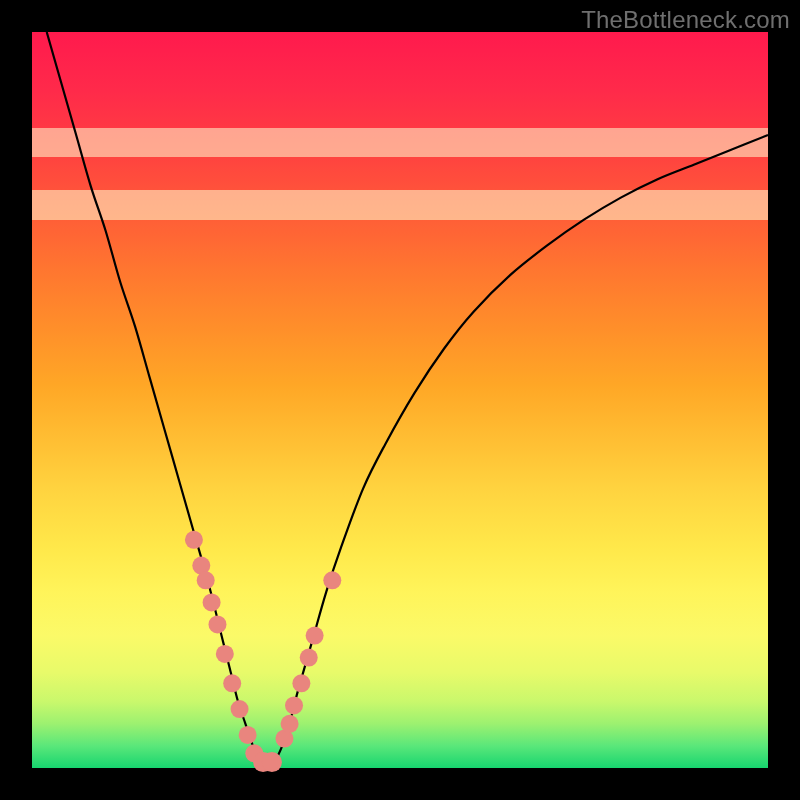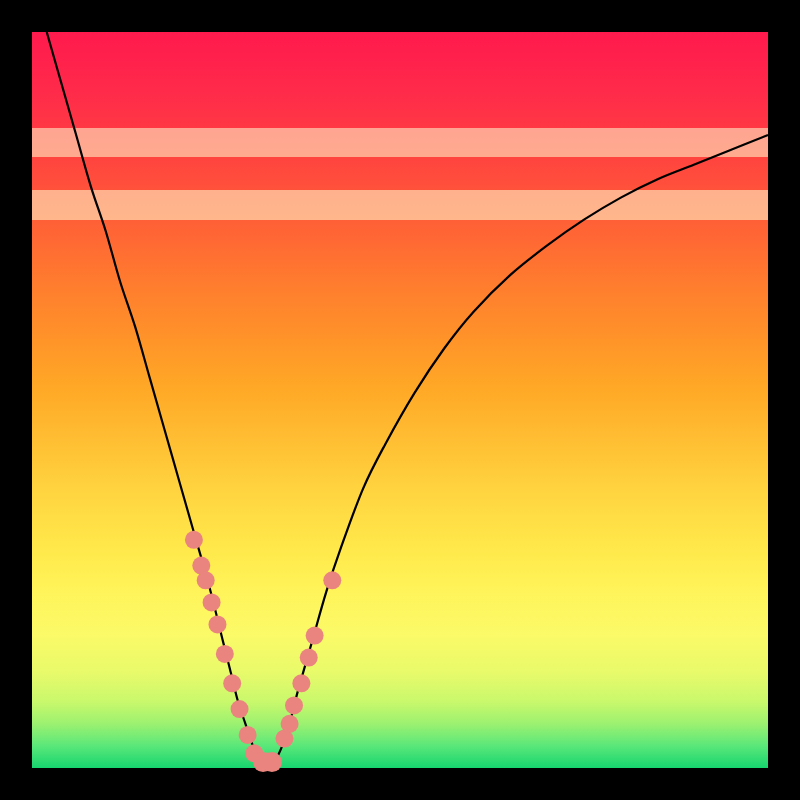--- a/index.html
+++ b/index.html
@@ -72,20 +72,21 @@
   }
   .marker {
     fill: #e9857e;
     stroke: none;
   }
 </style>
 </head>
 <body>
 
 <div class="frame">
+  <div class="watermark">TheBottleneck.com</div>
   <div class="plot-area">
     <div class="band-pale" style="top: 158.24px; height: 29.44px;"></div>
       <div class="band-pale" style="top: 95.68px; height: 29.44px;"></div>
       <svg id="plot-svg" viewBox="0 0 736 736" preserveAspectRatio="none">
         <path d="M 14.72,0 C 17.173333333333336,8.586666666666664 24.533333333333335,34.34666666666665 29.44,51.51999999999998 C 34.346666666666664,68.69333333333331 39.25333333333333,85.86666666666663 44.16,103.03999999999996 C 49.06666666666666,120.2133333333333 53.973333333333336,138.61333333333326 58.88,154.55999999999995 C 63.78666666666667,170.50666666666663 68.69333333333334,182.77333333333337 73.60000000000001,198.72000000000003 C 78.50666666666667,214.66666666666669 83.41333333333333,234.2933333333333 88.32,250.23999999999995 C 93.22666666666666,266.1866666666666 98.13333333333334,278.4533333333334 103.04,294.40000000000003 C 107.94666666666667,310.3466666666667 112.85333333333334,328.7466666666666 117.76,345.91999999999996 C 122.66666666666667,363.0933333333333 127.57333333333332,380.26666666666665 132.48,397.44 C 137.38666666666666,414.61333333333334 142.29333333333335,431.78666666666663 147.20000000000002,448.96 C 152.10666666666668,466.1333333333333 157.01333333333332,483.3066666666667 161.92,500.48 C 166.82666666666665,517.6533333333333 171.73333333333332,533.6 176.64,552 C 181.54666666666665,570.4 187.68,596.16 191.36,610.88 C 195.04000000000002,625.6 196.2666666666667,630.5066666666667 198.72000000000003,640.3199999999999 C 201.17333333333335,650.1333333333332 203.6266666666667,661.1733333333333 206.08,669.76 C 208.53333333333333,678.3466666666667 210.98666666666668,684.48 213.44,691.84 C 215.89333333333332,699.2 218.95999999999998,707.7866666666666 220.79999999999998,713.92 C 222.64,720.0533333333333 223.25333333333333,725.5733333333333 224.48,728.64 C 225.70666666666665,731.7066666666667 226.32,731.7066666666667 228.16,732.32 C 230,732.9333333333334 233.06666666666666,732.9333333333334 235.52,732.32 C 237.97333333333336,731.7066666666667 240.42666666666668,731.7066666666667 242.88000000000002,728.64 C 245.33333333333337,725.5733333333333 247.7866666666667,720.0533333333333 250.24,713.92 C 252.69333333333333,707.7866666666666 255.14666666666665,700.4266666666667 257.59999999999997,691.84 C 260.0533333333333,683.2533333333333 261.28,675.8933333333333 264.96,662.4 C 268.64,648.9066666666666 274.7733333333333,628.0533333333333 279.68,610.88 C 284.5866666666667,593.7066666666667 289.49333333333334,575.3066666666666 294.40000000000003,559.36 C 299.30666666666673,543.4133333333334 302.9866666666667,532.3733333333333 309.12,515.2 C 315.25333333333333,498.0266666666667 323.84,473.49333333333334 331.2,456.32 C 338.56,439.14666666666665 344.69333333333327,428.1066666666667 353.28,412.16 C 361.8666666666667,396.21333333333337 372.9066666666667,376.58666666666664 382.72,360.64 C 392.53333333333336,344.6933333333333 402.3466666666667,329.97333333333336 412.16,316.48 C 421.97333333333336,302.9866666666667 430.55999999999995,291.94666666666666 441.59999999999997,279.68 C 452.64,267.41333333333336 466.1333333333334,253.92 478.40000000000003,242.88 C 490.6666666666667,231.84 502.9333333333333,222.64000000000007 515.1999999999999,213.44000000000005 C 527.4666666666666,204.24000000000004 539.7333333333333,195.65333333333328 552,187.67999999999995 C 564.2666666666667,179.70666666666662 576.5333333333334,172.3466666666667 588.8000000000001,165.60000000000002 C 601.0666666666667,158.85333333333335 613.3333333333334,152.71999999999994 625.6,147.19999999999993 C 637.8666666666667,141.67999999999992 650.1333333333333,137.38666666666668 662.4,132.48000000000002 C 674.6666666666666,127.57333333333337 686.9333333333333,122.66666666666667 699.1999999999999,117.75999999999999 C 711.4666666666666,112.85333333333331 729.8666666666667,105.4933333333333 736,103.03999999999996" class="curve"></path>
         <g>
           <circle cx="161.92" cy="507.84000000000003" r="9" class="marker"></circle>
           <circle cx="169.28" cy="533.6" r="9" class="marker"></circle>
           <circle cx="173.696" cy="548.3199999999999" r="9" class="marker"></circle>
           <circle cx="179.584" cy="570.4" r="9" class="marker"></circle>

